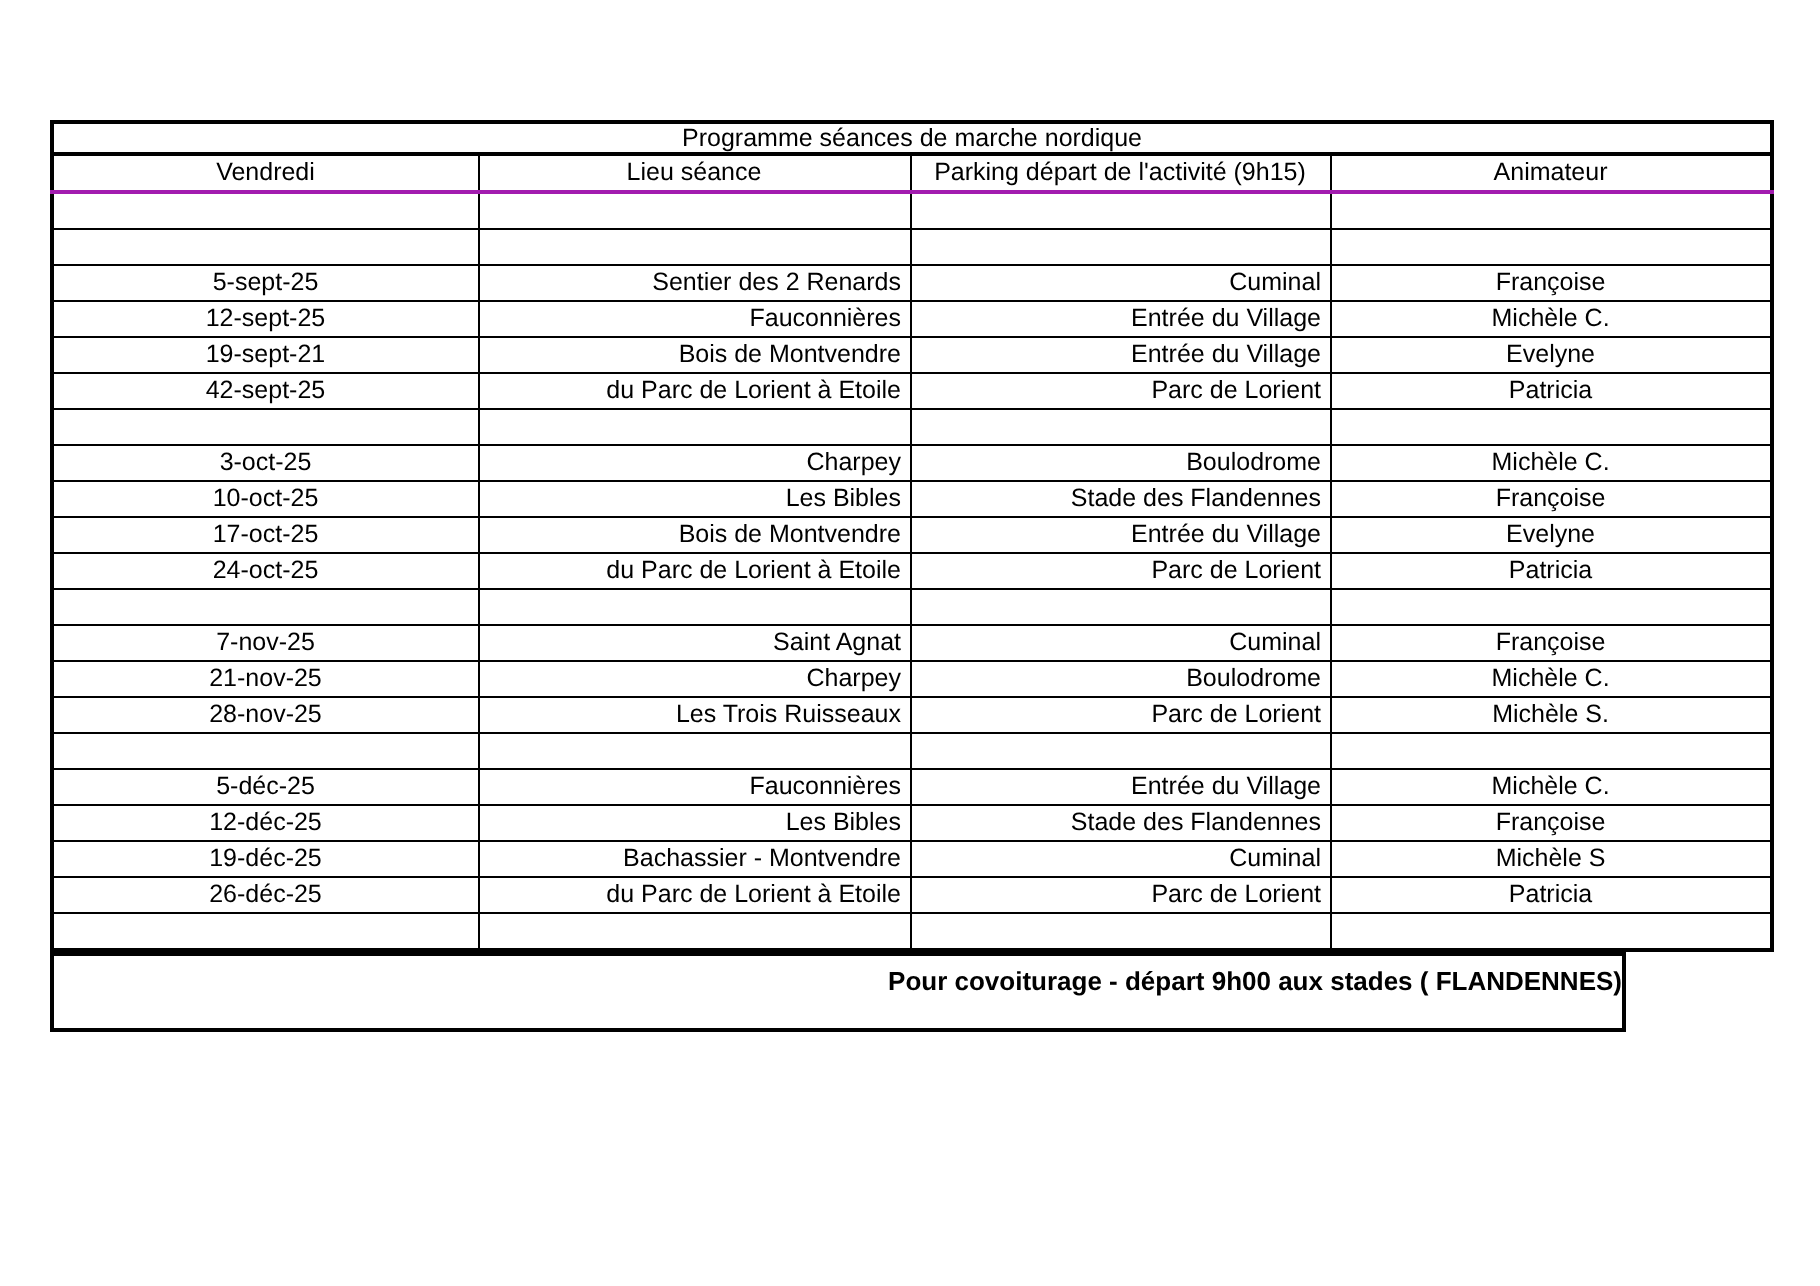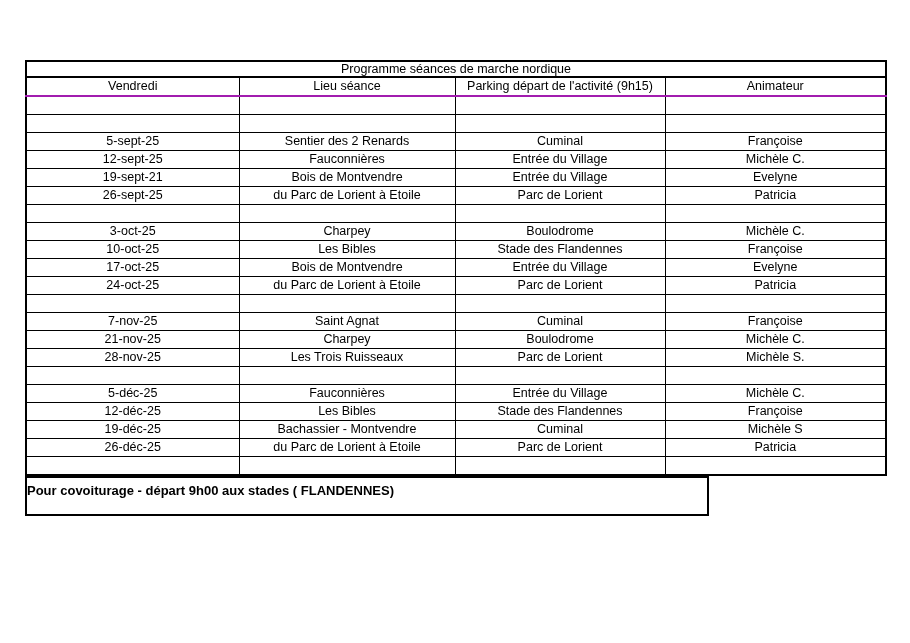--- a/index.html
+++ b/index.html
@@ -43,28 +43,28 @@
     text-align: center;
     height: 14px;
     line-height: 14px;
     border-bottom: 2px solid #000;
   }
   tr.header-row th {
     text-align: center;
     border-bottom: 2px solid #a21caf;
   }
   td.cell-date, td.cell-anim { text-align: center; }
-  td.cell-lieu, td.cell-park { text-align: center; }
+  td.cell-lieu, td.cell-park { text-align: right; }
   .footer-box {
     box-sizing: border-box;
-    width: 684px;
+    width: 788px;
     height: 40px;
     border: 2px solid #000;
     margin-top: 0px;
-    text-align: left;
+    text-align: right;
     font-weight: bold;
     font-size: 13px;
     padding-top: 5px;
   }
 </style>
 </head>
 <body>
 
 <div class="doc">
   <table class="program">
@@ -110,21 +110,21 @@
           <td class="cell-park">Entrée du Village</td>
           <td class="cell-anim">Michèle C.</td>
         </tr>
         <tr>
           <td class="cell-date">19-sept-21</td>
           <td class="cell-lieu">Bois de Montvendre</td>
           <td class="cell-park">Entrée du Village</td>
           <td class="cell-anim">Evelyne</td>
         </tr>
         <tr>
-          <td class="cell-date">26-sept-25</td>
+          <td class="cell-date">42-sept-25</td>
           <td class="cell-lieu">du Parc de Lorient à Etoile</td>
           <td class="cell-park">Parc de Lorient</td>
           <td class="cell-anim">Patricia</td>
         </tr>
         <tr>
           <td class="cell-date"></td>
           <td class="cell-lieu"></td>
           <td class="cell-park"></td>
           <td class="cell-anim"></td>
         </tr>

